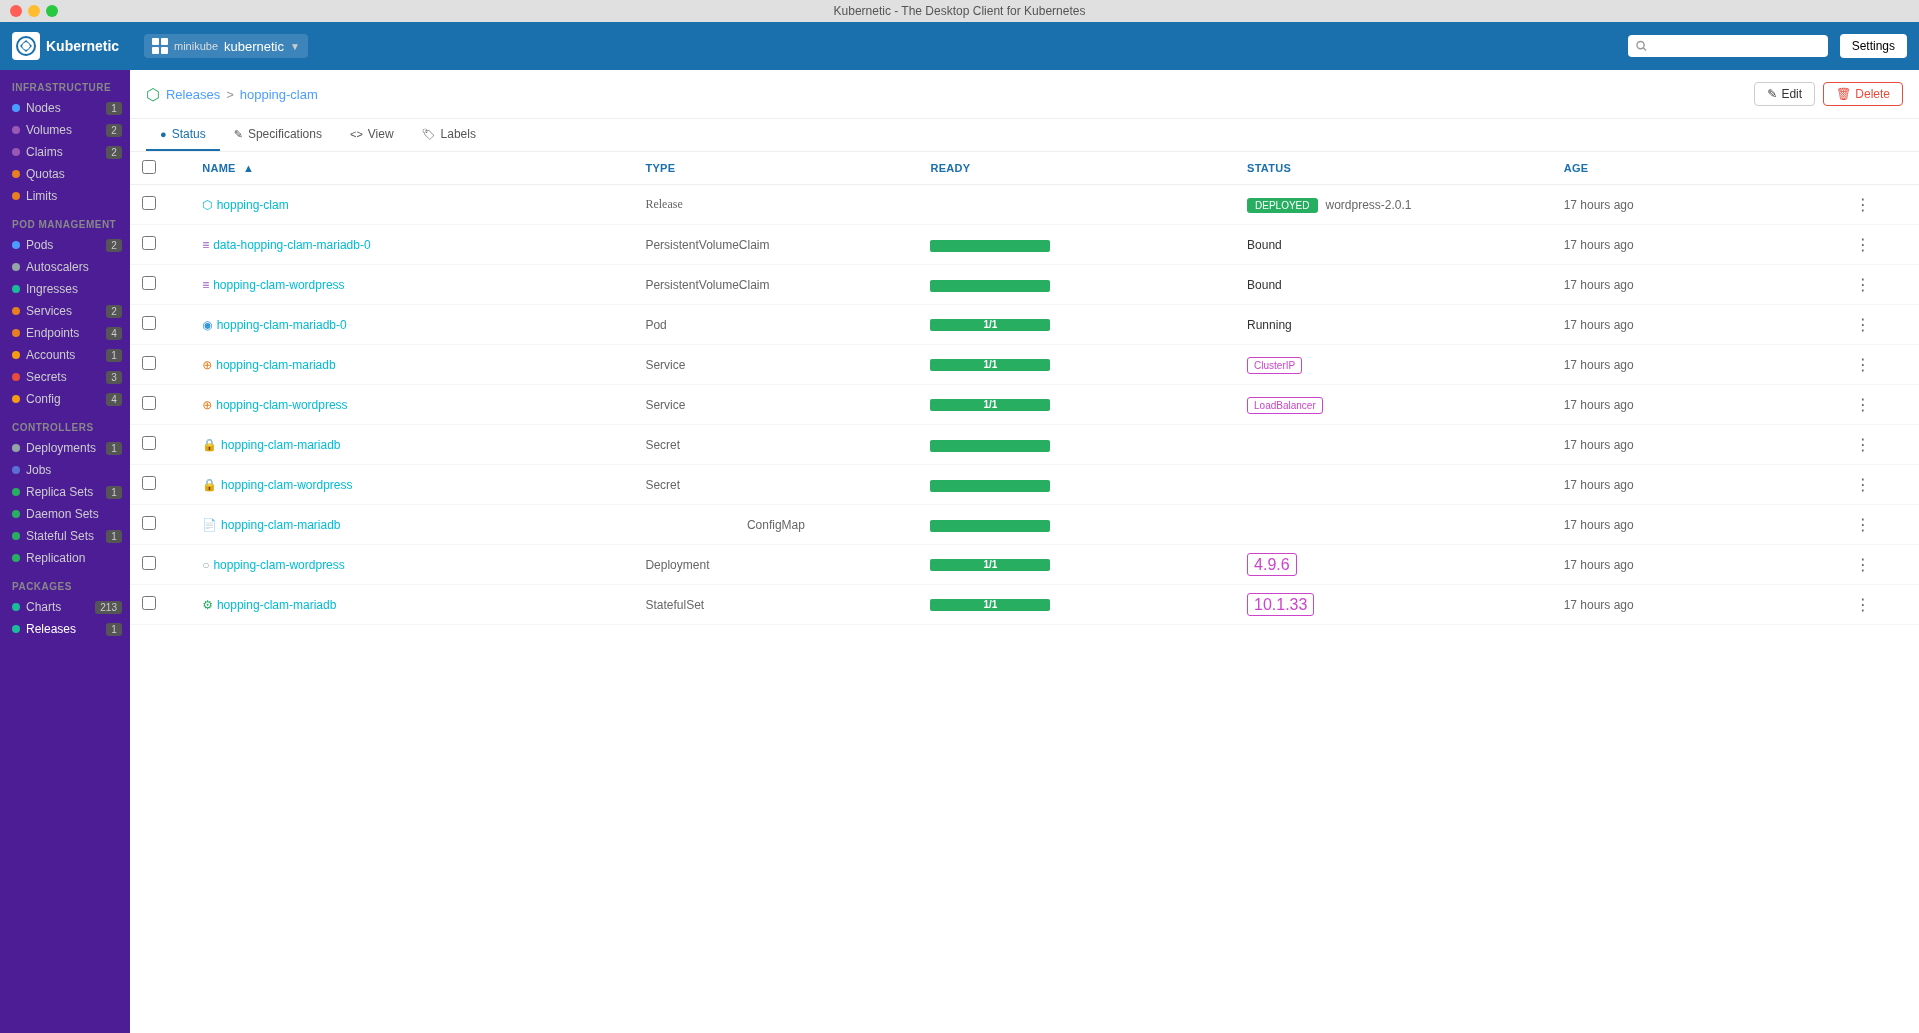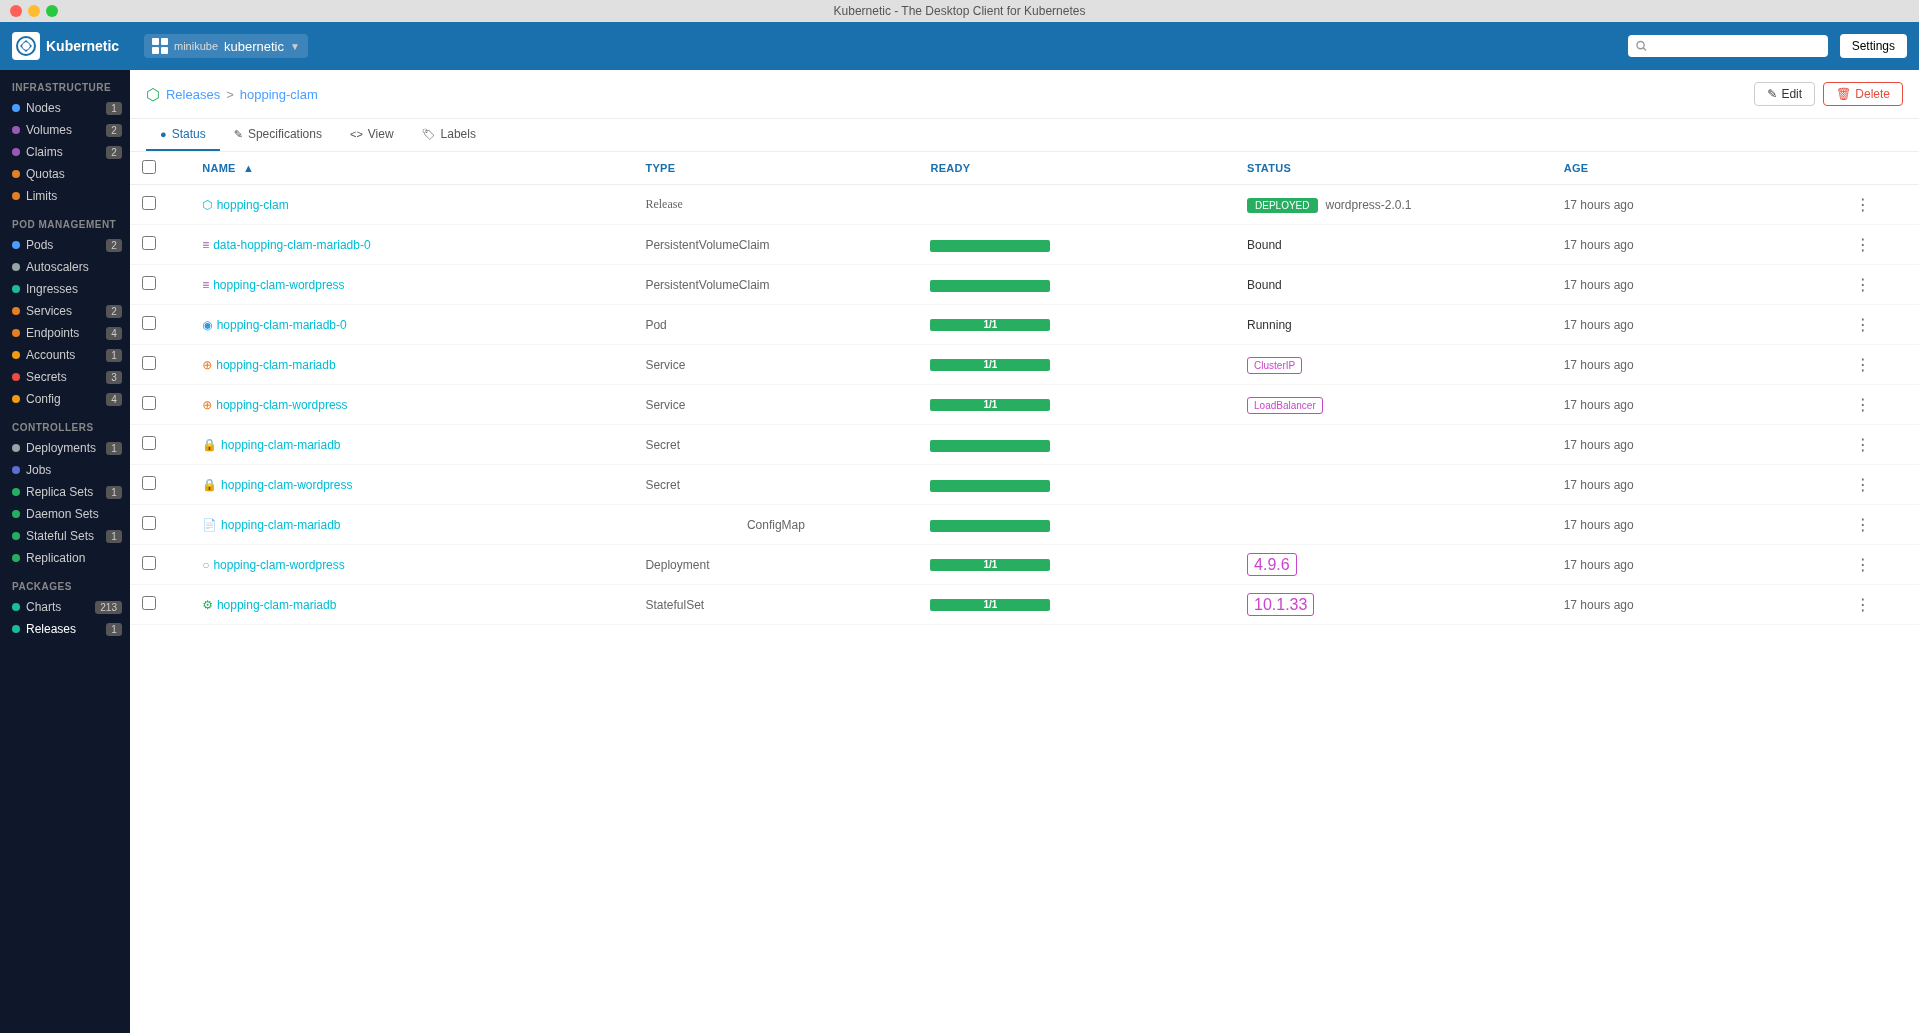--- a/index.html
+++ b/index.html
@@ -23,21 +23,21 @@
     .cluster-icon { width: 16px; height: 16px; display: grid; grid-template-columns: 1fr 1fr; gap: 2px; }
     .cluster-icon-sq { background: white; border-radius: 1px; }
 
     .header-spacer { flex: 1; }
     .search-box { display: flex; align-items: center; background: white; border-radius: 4px; padding: 4px 8px; gap: 6px; width: 200px; }
     .search-box input { border: none; outline: none; font-size: 12px; width: 100%; }
     .settings-btn { background: white; border: none; border-radius: 4px; padding: 5px 12px; font-size: 12px; cursor: pointer; font-weight: 500; }
 
     .main { display: flex; flex: 1; overflow: hidden; }
 
-    .sidebar { width: 130px; background: #0f172a; color: #ccc; overflow-y: auto; padding-bottom: 20px; flex-shrink: 0; }
+    .sidebar { width: 130px; background: #4c1d95; color: #ccc; overflow-y: auto; padding-bottom: 20px; flex-shrink: 0; }
     .sidebar-section { padding: 12px 0 4px 12px; font-size: 10px; font-weight: 700; color: #888; text-transform: uppercase; letter-spacing: 0.5px; }
     .sidebar-item { display: flex; align-items: center; justify-content: space-between; padding: 4px 8px 4px 12px; cursor: pointer; font-size: 12px; color: #ccc; }
     .sidebar-item.active { color: white; }
     .sidebar-item-left { display: flex; align-items: center; gap: 6px; }
     .sidebar-badge { background: #555; color: #ccc; border-radius: 3px; padding: 1px 5px; font-size: 10px; min-width: 16px; text-align: center; }
     .dot { width: 8px; height: 8px; border-radius: 50%; flex-shrink: 0; }
     .dot-blue { background: #4a9eff; }
     .dot-purple { background: #9b59b6; }
     .dot-orange { background: #e67e22; }
     .dot-green { background: #27ae60; }

